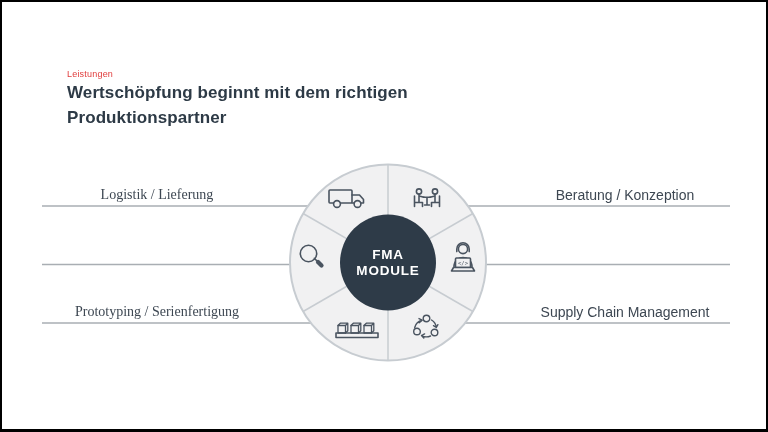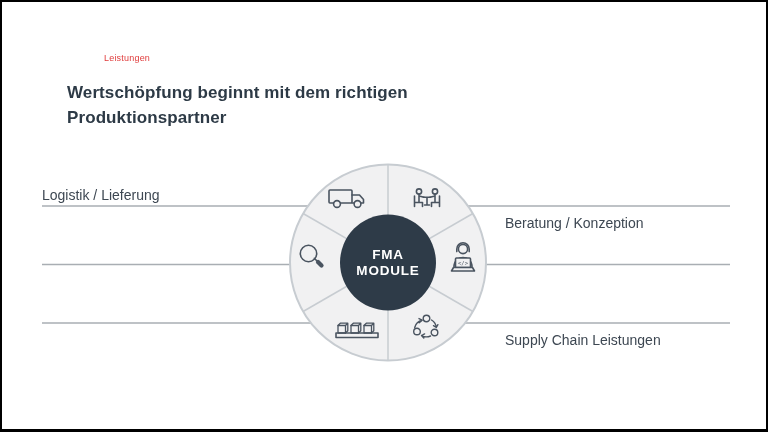--- a/index.html
+++ b/index.html
@@ -14,25 +14,24 @@
     height: 432px;
     background: #ffffff;
     box-sizing: border-box;
     border: 2px solid #000;
     border-bottom-width: 3px;
     overflow: hidden;
   }
   .eyebrow {
     position: absolute;
     left: 65px;
-    top: 51px;
+    top: 67px;
     font-size: 9px;
     letter-spacing: 0.2px;
     color: #e03c3c;
-    margin-left: 37px;
   }
   .title {
     position: absolute;
     left: 65px;
     top: 78px;
     width: 370px;
     margin: 0;
     font-size: 17px;
     line-height: 25px;
     font-weight: bold;
@@ -47,27 +46,27 @@
   .seg-label {
     position: absolute;
     font-size: 14px;
     line-height: 16px;
     color: #3d4752;
     white-space: nowrap;
   }
   .seg-label.left {
     left: 40px;
     width: 230px;
-    text-align: left;
+    text-align: center;
+    font-family: Liberation Serif, serif;
   }
   .seg-label.right {
     left: 503px;
     width: 240px;
-    text-align: left;
-    margin-top: 28px;
+    text-align: center;
   }
   .row1 { top: 185px; }
   .row2 { top: 243px; }
   .row3 { top: 302px; }
 </style>
 </head>
 <body>
 
 <div class="slide">
 
@@ -153,16 +152,17 @@
         <path d="M-11.3,-0.5 A 10,10 0 0 1 -3.8,-7.8 M-6.8,-5.2 L-3.8,-7.8 L-7,-9.4"></path>
       </g>
     </g>
 
     <circle cx="386" cy="260.5" r="48" fill="#2e3b48"></circle>
     <text x="386" y="257" text-anchor="middle" fill="#ffffff" font-size="13.5" font-weight="bold" letter-spacing="0.8">FMA</text>
     <text x="386" y="273" text-anchor="middle" fill="#ffffff" font-size="13.5" font-weight="bold" letter-spacing="0.8">MODULE</text>
   </svg>
 
   <div class="seg-label left row1">Logistik / Lieferung</div>
+  <div class="seg-label left row3">Prototyping / Serienfertigung</div>
   <div class="seg-label right row1">Beratung / Konzeption</div>
-  <div class="seg-label right row3">Supply Chain Leistungen</div>
+  <div class="seg-label right row3">Supply Chain Management</div>
 
 </div>
 
 </body></html>

